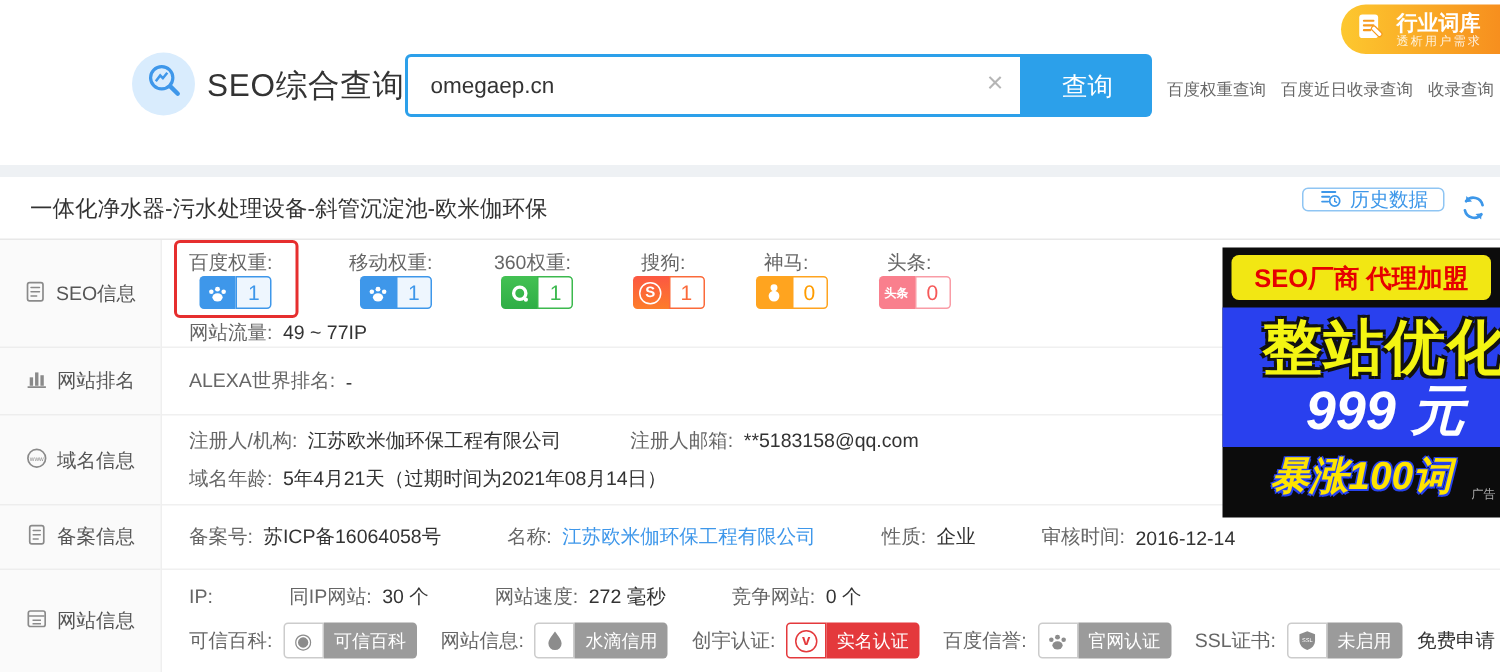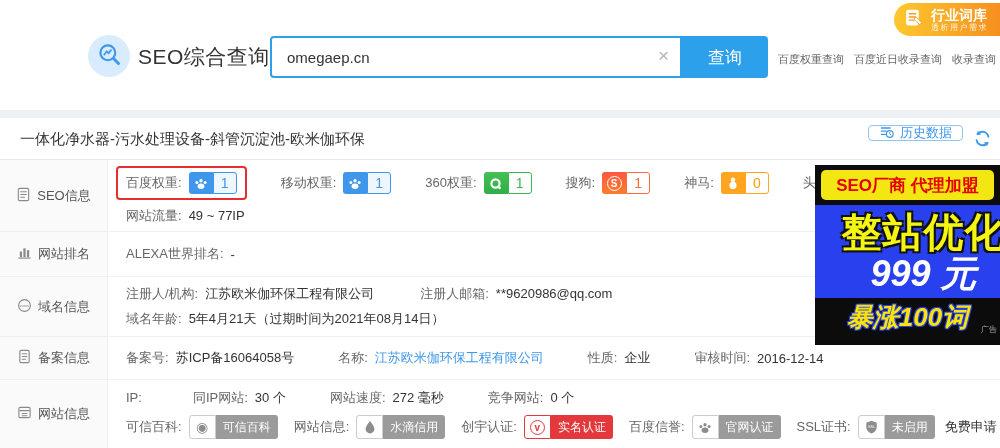--- a/index.html
+++ b/index.html
@@ -33,21 +33,21 @@
   .sidebar { width:108px; background:#fafafa; border-right:1px solid #efefef; }
   .side-item { display:flex; align-items:center; justify-content:center; gap:6px; font-size:13px; color:#555; border-bottom:1px solid #ededed; cursor:pointer; }
   .rows { flex:1; min-width:0; }
   .row { display:flex; flex-direction:column; justify-content:space-evenly; padding-left:18px; border-bottom:1px solid #f0f0f0; }
   .line { display:flex; align-items:center; }
   .lbl { color:#666; font-size:13px; margin-right:7px; white-space:nowrap; }
   .val { color:#333; font-size:13px; white-space:nowrap; }
   .val.link { color:#3e97ea; cursor:pointer; }
 
   
-  .w-group { display:flex; align-items:center; }
+  .w-group { display:flex; align-items:center;flex-direction:column; }
   .hl { border:2px solid #e62e2e; border-radius:4px; padding:4px 8px; margin-left:-10px; }
   .wbadge { display:inline-flex; height:22px; cursor:pointer; }
   .wicon { width:24px; display:flex; align-items:center; justify-content:center; border-radius:3px 0 0 3px; color:#fff; }
   .wval { min-width:24px; padding:0 5px; display:flex; align-items:center; justify-content:center; font-size:14px; border:1px solid; border-radius:0 3px 3px 0; background:#fff; }
   .c-blue .wicon { background:#3e97ea; } .c-blue .wval { border-color:#3e97ea; color:#3e97ea; background:#eef6fe; }
   .c-green .wicon { background:linear-gradient(180deg,#43c153,#2fae46); } .c-green .wval { border-color:#3cb94e; color:#3cb94e; }
   .c-redor .wicon { background:linear-gradient(180deg,#fc5742,#fd7d2a); } .c-redor .wval { border-color:#fb6a3a; color:#fb6a3a; }
   .c-amber .wicon { background:#ffa41f; } .c-amber .wval { border-color:#ffa41f; color:#ff9c00; }
   .c-pink .wicon { background:#f97f8d; } .c-pink .wval { border-color:#f99ca6; color:#f65959; }
   .sogou-s { width:15px; height:15px; border:1.5px solid #fff; border-radius:50%; display:flex; align-items:center; justify-content:center; font-size:10px; font-weight:bold; color:#fff; }
@@ -277,21 +277,21 @@
       </div>
 
       <div class="row" style="height:60px">
         <div class="line" style="gap:46px">
           <span class="line">
             <span class="lbl">注册人/机构:</span>
             <span class="val">江苏欧米伽环保工程有限公司</span>
           </span>
           <span class="line">
             <span class="lbl">注册人邮箱:</span>
-            <span class="val">**9620986@qq.com</span>
+            <span class="val">**5183158@qq.com</span>
           </span>
         </div>
         <div class="line">
           <span class="lbl">域名年龄:</span>
           <span class="val">5年4月21天（过期时间为2021年08月14日）</span>
         </div>
       </div>
 
       <div class="row" style="height:43px">
         <div class="line" style="gap:44px">

